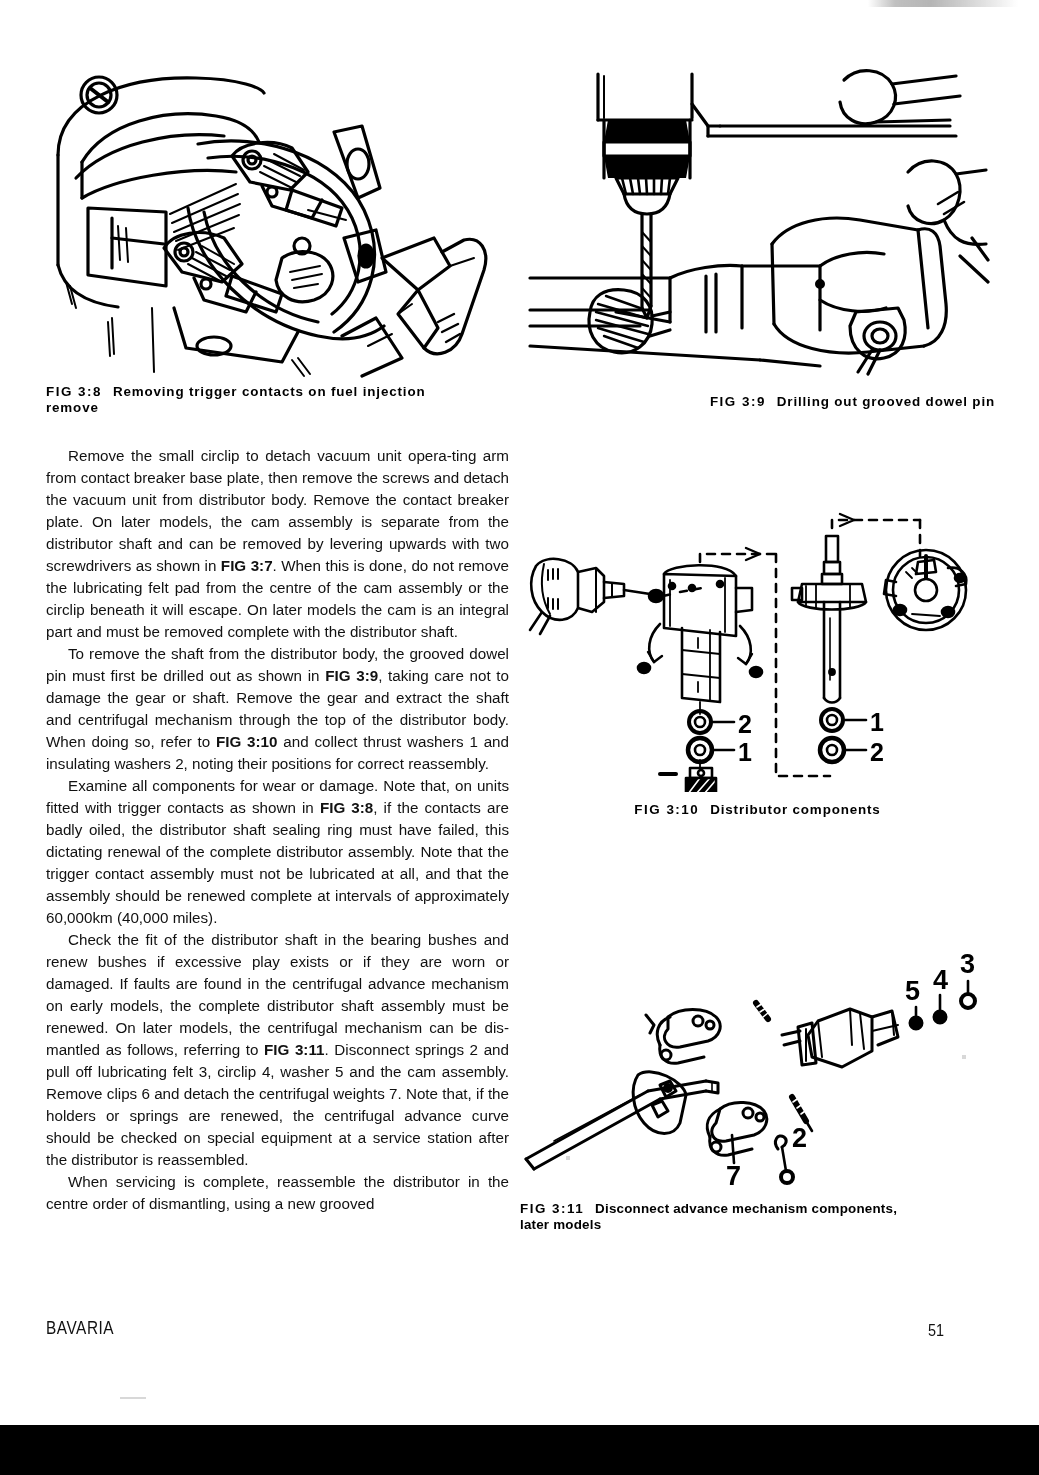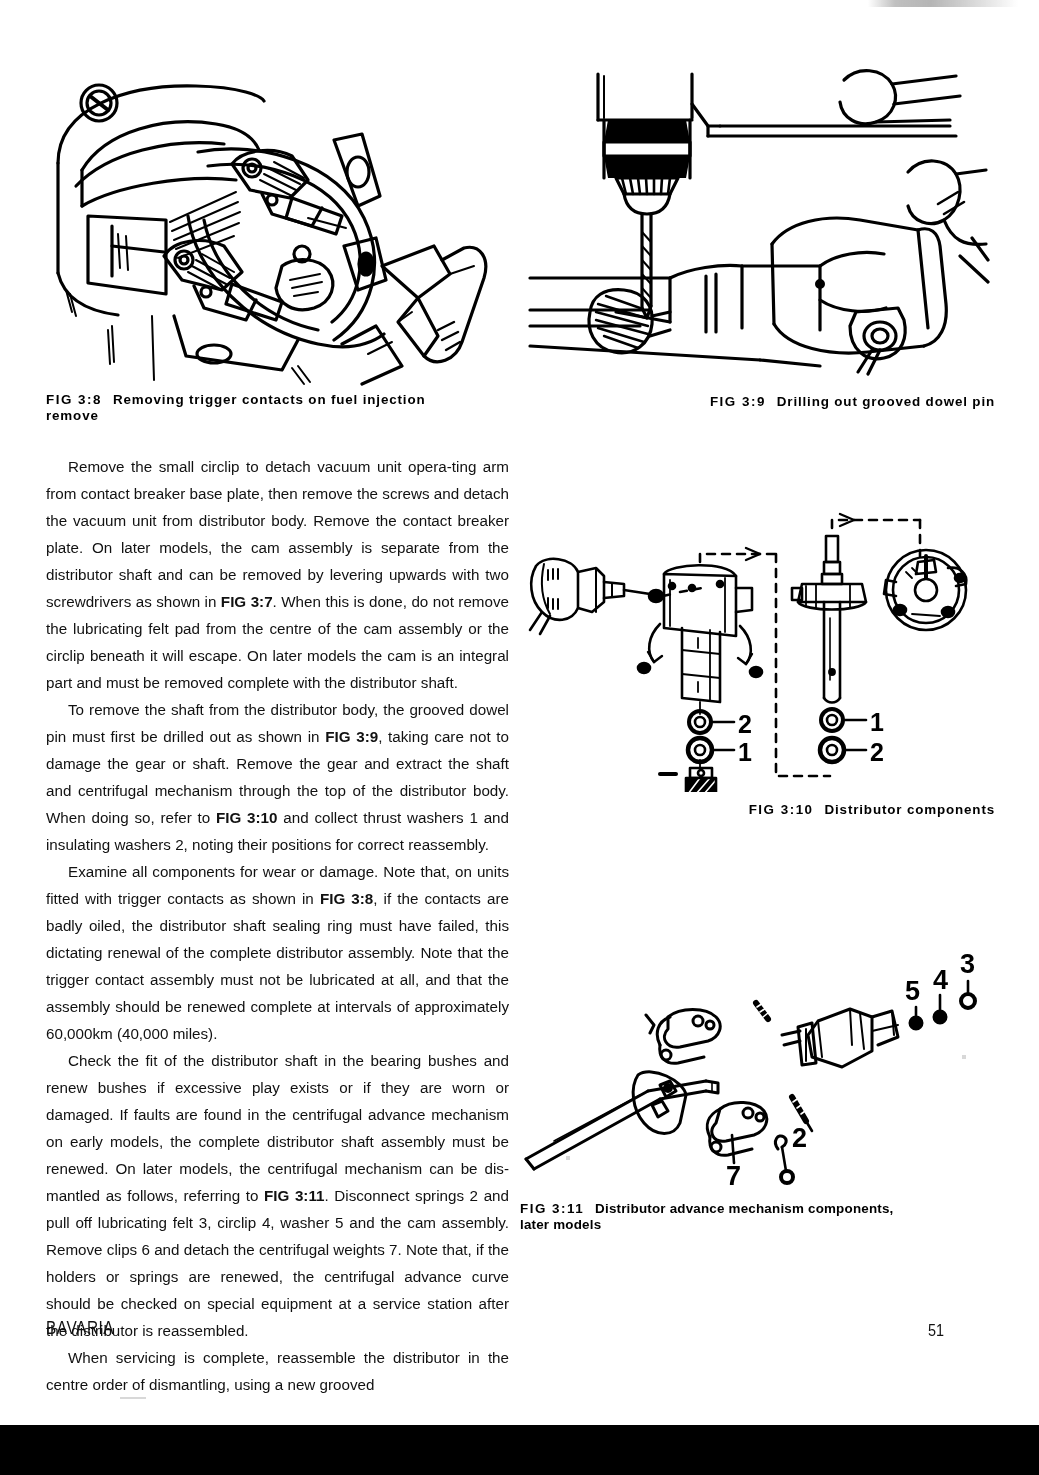--- a/index.html
+++ b/index.html
@@ -43,21 +43,21 @@
   }
   .scan-speck {
     position: absolute;
     background: #d8d8d8;
   }
 
   
   .col-left {
     position: absolute;
     left: 46px;
-    top: 68px;
+    top: 60px;
     width: 463px;
   }
   .col-right {
     position: absolute;
     left: 520px;
     top: 60px;
     width: 475px;
   }
 
   
@@ -79,21 +79,21 @@
     letter-spacing: 1.5px;
     margin-right: 11px;
     white-space: nowrap;
   }
   .caption.tight { letter-spacing: 0.2px; }
   .caption.tight .fignum { letter-spacing: 1.5px; }
 
   
   .bodytext {
     font-size: 15.2px;
-    line-height: 27px;
+    line-height: 22px;
     text-align: justify;
     text-justify: inter-word;
     color: #111;
     -webkit-font-smoothing: none;
   }
   .bodytext p {
     margin: 0;
     text-indent: 22px;
   }
   .bodytext b { font-weight: bold; }
@@ -499,21 +499,21 @@
           </g>
         </g>
       </svg>
 
       <div class="callout" style="left:218px; top:210px; font-size:25px;">2</div>
       <div class="callout" style="left:218px; top:238px; font-size:25px;">1</div>
       <div class="callout" style="left:350px; top:208px; font-size:25px;">1</div>
       <div class="callout" style="left:350px; top:238px; font-size:25px;">2</div>
     </div>
 
-    <div class="caption" style="text-align:right; margin-top:10px;">
+    <div class="caption" style="text-align:center; margin-top:10px;">
       <span class="fignum">FIG 3:10</span><span>Distributor components</span>
     </div>
 
     <div class="figure-art" style="height:250px; margin-top:126px;">
       <svg viewBox="0 0 475 250" xmlns="http://www.w3.org/2000/svg" aria-hidden="true">
         <g fill="none" stroke="#000" stroke-width="3" stroke-linecap="round" stroke-linejoin="round">
 
           <path d="M6 214 L128 146"></path>
           <path d="M14 224 L140 154"></path>
           <path d="M6 214 L14 224"></path>
@@ -591,21 +591,21 @@
 
       <div class="callout" style="left:440px; top:6px; font-size:27px;">3</div>
       <div class="callout" style="left:413px; top:22px; font-size:27px;">4</div>
       <div class="callout" style="left:385px; top:33px; font-size:27px;">5</div>
       <div class="callout" style="left:272px; top:180px; font-size:27px;">2</div>
       <div class="callout" style="left:252px; top:222px; font-size:27px; color:transparent;">6</div>
       <div class="callout" style="left:206px; top:218px; font-size:27px;">7</div>
     </div>
 
     <div class="caption tight" style="margin-top:6px;">
-      <span class="fignum">FIG 3:11</span><span>Distributor advance mechanism components,</span><br>
+      <span class="fignum">FIG 3:11</span><span>Disconnect advance mechanism components,</span><br>
       <span>later models</span>
     </div>
 
   </div>
 
   <div class="footer-brand">BAVARIA</div>
   <div class="footer-page">51</div>
 
   <div class="scan-bottom-band"></div>
 

